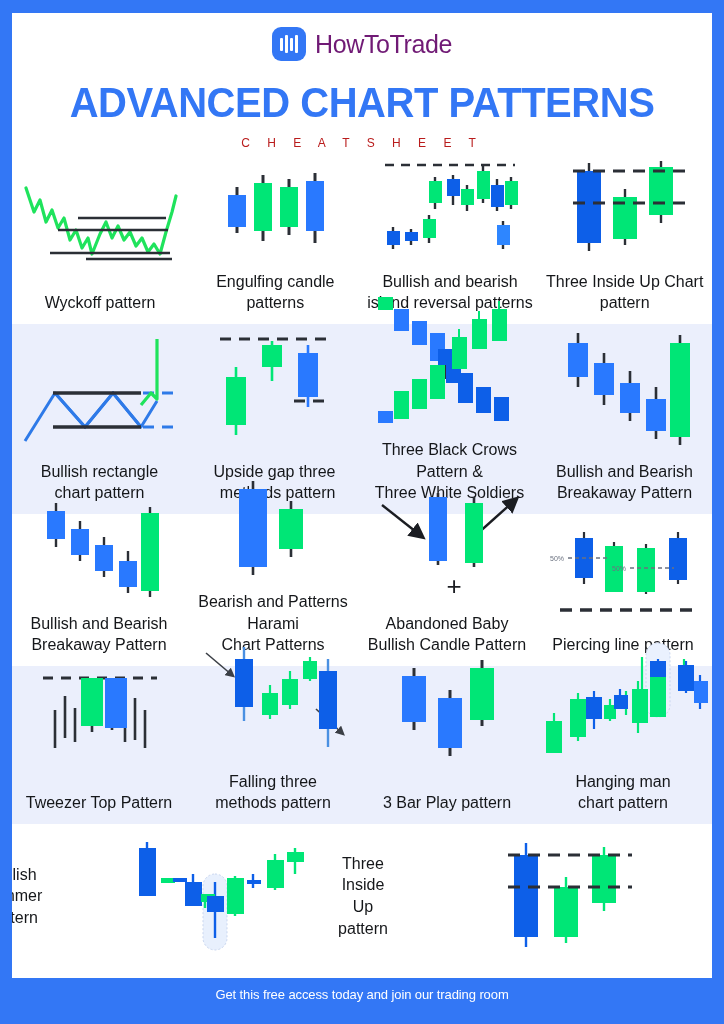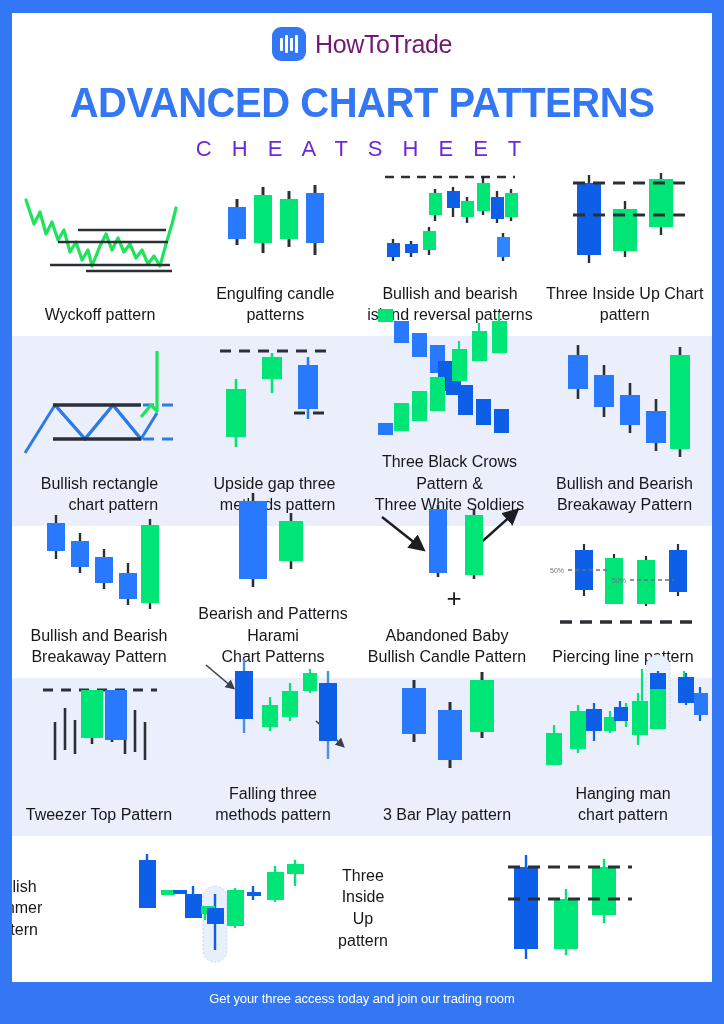--- a/index.html
+++ b/index.html
@@ -38,21 +38,21 @@
 
   .title {
     text-align:center; margin-top:20px;
     font-size:43px; line-height:1; font-weight:bold;
     color:#3377f5; letter-spacing:-0.5px;
     transform:scaleX(0.93); transform-origin:center;
     font-family:"Liberation Sans Narrow","Liberation Sans",sans-serif;
   }
   .subtitle {
     text-align:center; margin-top:12px;
-    font-size:22px; letter-spacing:7px; color:#6d28d9; font-weight:500;
+    font-size:12px; letter-spacing:7px; color:#b91c1c; font-weight:500;
   }
 
   
   .rows { margin-top:22px; flex:1; display:flex; flex-direction:column; }
   .row { display:flex; }
   .row.tinted { background:#ebeffc; }
   .cell {
     flex:1; display:flex; flex-direction:column;
     align-items:center; justify-content:flex-end;
     padding:8px 4px 10px 4px; position:relative;
@@ -196,21 +196,21 @@
           <svg width="166" height="118" viewBox="0 0 166 118">
             <polyline points="8,108 38,60 68,94 96,60 124,94 140,68" fill="none" stroke="#2e7ae8" stroke-width="3" stroke-linejoin="round"></polyline>
             <polyline points="38,60 68,94 96,60 124,94" fill="none" stroke="#2e7ae8" stroke-width="3"></polyline>
             <line x1="36" y1="60" x2="124" y2="60" stroke="#2b2f36" stroke-width="3.4"></line>
             <line x1="36" y1="94" x2="124" y2="94" stroke="#2b2f36" stroke-width="3.4"></line>
             <line x1="126" y1="60" x2="160" y2="60" stroke="#2e7ae8" stroke-width="3" stroke-dasharray="11,8"></line>
             <line x1="126" y1="94" x2="160" y2="94" stroke="#2e7ae8" stroke-width="3" stroke-dasharray="11,8"></line>
             <polyline points="124,72 134,60 140,66 140,6" fill="none" stroke="#1fe35c" stroke-width="3.2" stroke-linejoin="round"></polyline>
           </svg>
         </div>
-        <div class="caption" style="white-space: pre-line; text-align: right;">Bullish rectangle
+        <div class="caption" style="white-space: pre-line;">Bullish rectangle
 chart pattern</div>
       </div>
 
       <div class="cell">
         <div class="art">
           <svg width="130" height="122" viewBox="0 0 130 122">
             <line x1="10" y1="10" x2="122" y2="10" stroke="#2b2f36" stroke-width="2.8" stroke-dasharray="11,8"></line>
             <line x1="84" y1="72" x2="122" y2="72" stroke="#2b2f36" stroke-width="2.8" stroke-dasharray="11,8"></line>
             <g stroke="#00e676" stroke-width="2.6">
               <line x1="26" y1="38" x2="26" y2="106"></line>
@@ -522,17 +522,17 @@
             <rect x="100" y="16" width="24" height="48" fill="#00e676"></rect>
             <line x1="16" y1="16" x2="140" y2="16" stroke="#2b2f36" stroke-width="3" stroke-dasharray="12,8"></line>
             <line x1="16" y1="48" x2="140" y2="48" stroke="#2b2f36" stroke-width="3" stroke-dasharray="12,8"></line>
           </svg>
         </div>
       </div>
     </div>
   </div>
 
   <div class="footer">
-    <div class="f1">Get your three access today and join our trading room</div>
+    <div class="f1">Get this free access today and join our trading room</div>
   </div>
 
 </div>
 </div>
 
 </body></html>

